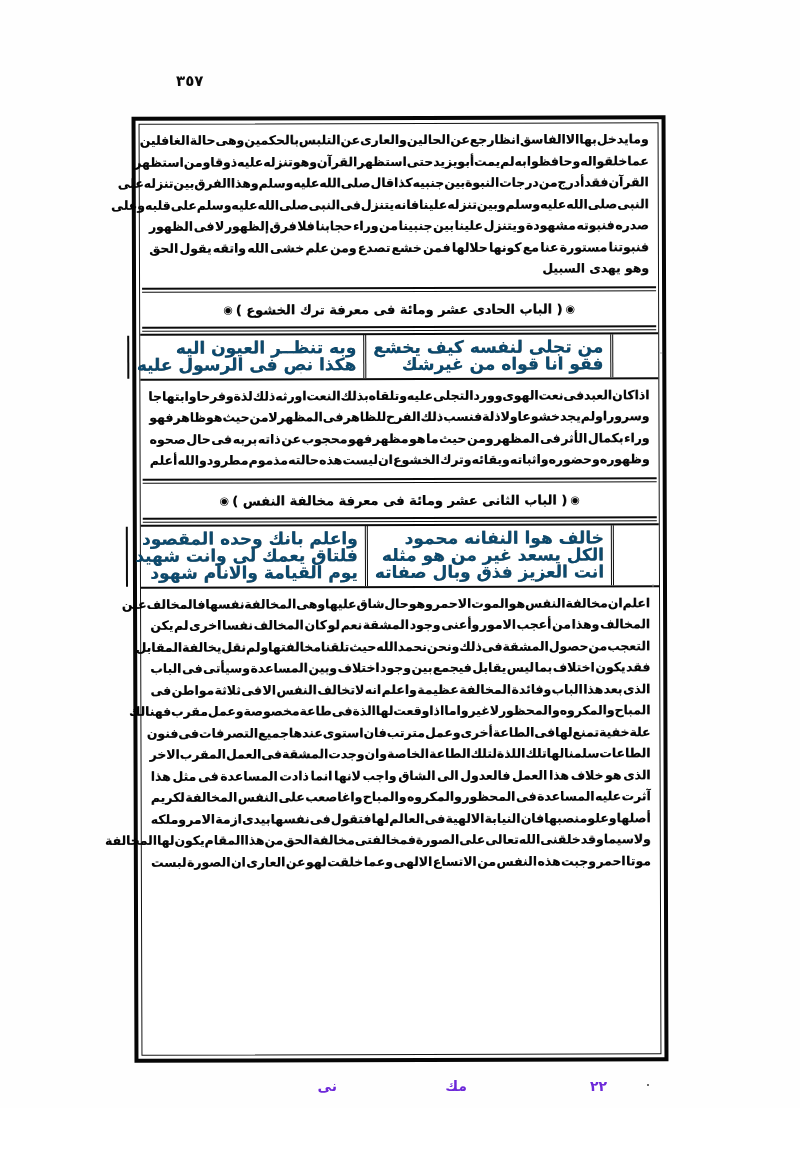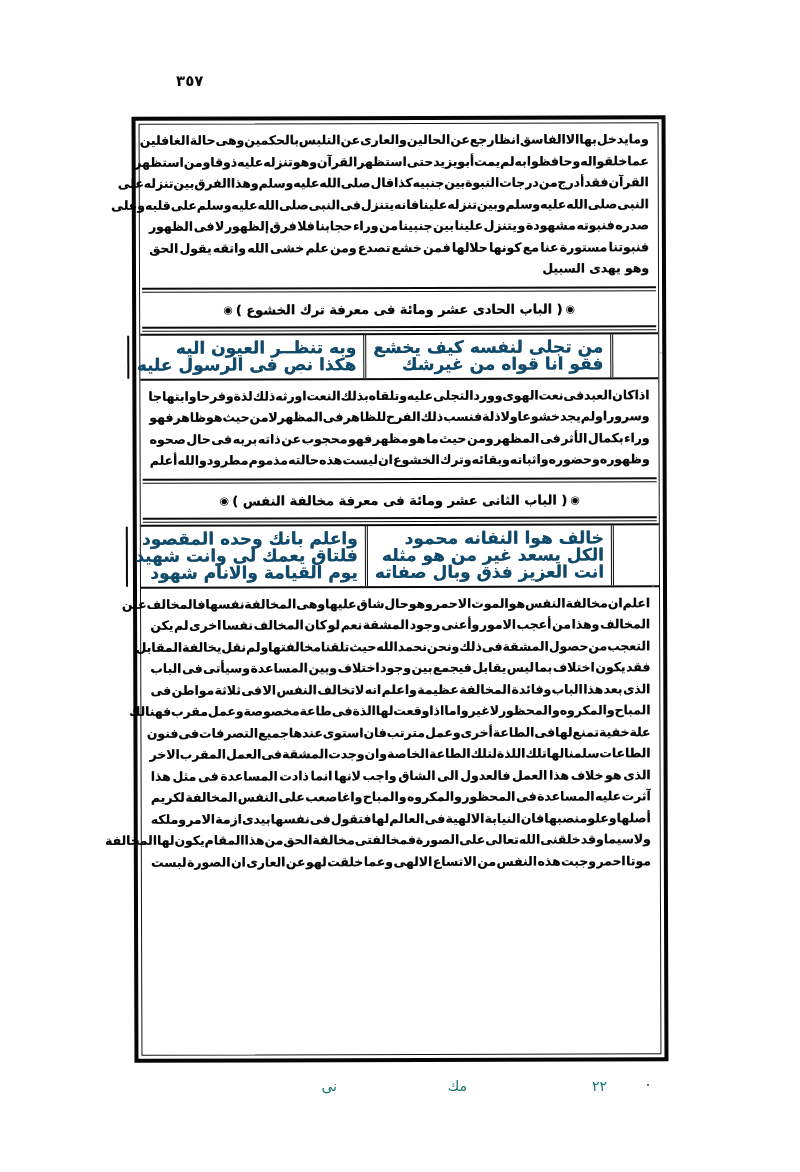--- a/index.html
+++ b/index.html
@@ -181,22 +181,22 @@
     top: 1078px;
     width: 534px;
     height: 34px;
     direction: rtl;
   }
   .footer-slot {
     position: absolute;
     top: 0;
     font-family: "DejaVu Sans", sans-serif;
     font-size: 14px;
-    font-weight: 400;
-    color: #0f766e;
+    font-weight: 700;
+    color: #6d28d9;
     white-space: nowrap;
   }
   .footer-signature { right: 60px; }
   .footer-middle    { right: 200px; margin-left: 32px; }
   .footer-catchword { right: 330px; }
   .footer-speck {
     position: absolute;
     right: 18px;
     top: 6px;
     width: 2px; height: 2px;

